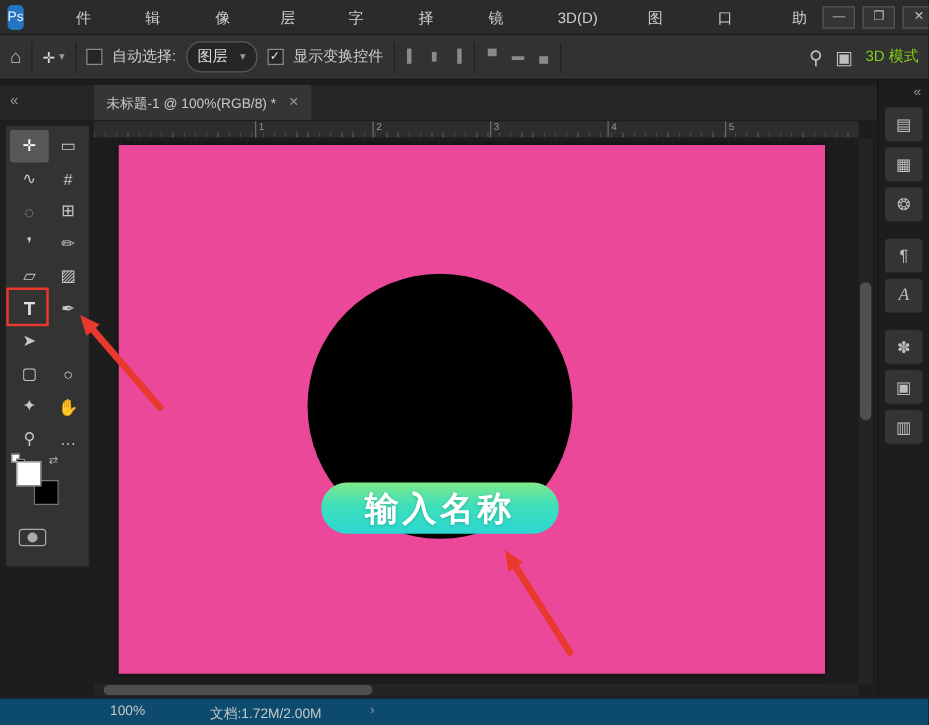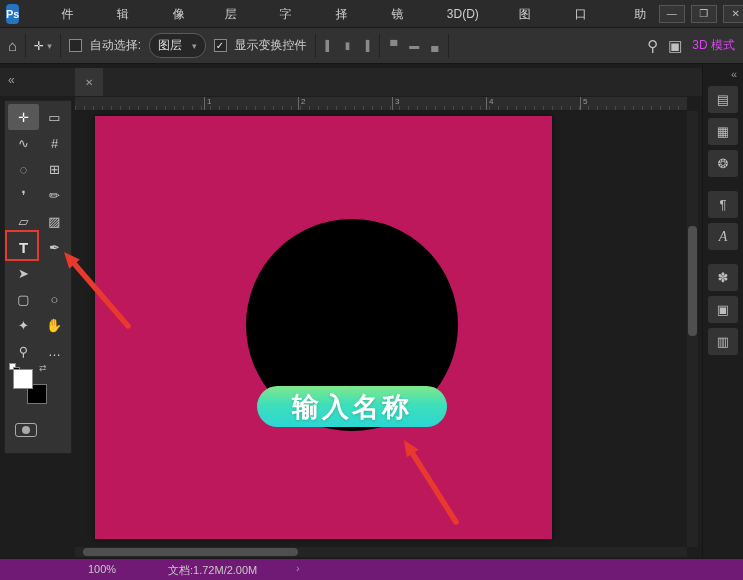--- a/index.html
+++ b/index.html
@@ -10,21 +10,21 @@
     color:#cccccc; user-select:none;
   }
   
   .menubar {
     position:absolute; left:0; top:0; width:743px; height:28px;
     background:#2b2b2b; border-bottom:1px solid #1a1a1a;
     display:flex; align-items:center; padding-left:6px;
   }
   .ps-logo {
     width:24px; height:20px; background:#2474c2; color:#eaf6ff;
-    border-radius:4px; font-size:11px; font-weight:bold;
+    border-radius:4px; font-size:11px; font-weight:normal;
     display:flex; align-items:center; justify-content:center; margin-right:10px;
   }
   .menu-item { font-size:12px; color:#cfcfcf; padding:0 8px; line-height:28px; cursor:default;margin-left:24px; }
   .win-controls { margin-left:auto; display:flex; gap:6px; margin-right:6px; }
   .win-btn {
     width:26px; height:18px; background:#353535; border:1px solid #555;
     color:#bbb; font-size:10px; display:flex; align-items:center; justify-content:center;
   }
   
   .optionsbar {
@@ -40,21 +40,21 @@
   .checkbox {
     width:13px; height:13px; border:1px solid #8a8a8a; background:#262626;
     display:flex; align-items:center; justify-content:center; font-size:10px; color:#e8e8e8;
   }
   .dropdown {
     border:1px solid #5a5a5a; background:#262626; border-radius:12px;
     padding:3px 8px; display:flex; align-items:center; gap:10px; color:#ddd;
   }
   .align-icon { color:#8a8a8a; font-size:10px; padding:0 2px; }
   .right-ops { margin-left:auto; display:flex; align-items:center; gap:10px; white-space:nowrap; }
-  .dim { color:#d946ef; }
+  .dim { color:#84cc16; }
   
   .tabbar { position:absolute; left:0; top:68px; width:702px; height:28px; background:#252525; }
   .collapse-left { position:absolute; left:8px; top:5px; color:#9a9a9a; font-size:12px; }
   .doc-tab {
     position:absolute; left:75px; top:0; height:28px; padding:0 10px;
     background:#353535; display:flex; align-items:center; gap:10px;
     font-size:11px; color:#c8c8c8;
   }
   .tab-close { color:#999; font-size:10px; }
   
@@ -83,22 +83,22 @@
     position:absolute; left:75px; top:97px; width:612px; height:14px;
     background:#2d2d2d; border-bottom:1px solid #1a1a1a;
     background-image:repeating-linear-gradient(to right,#4a4a4a 0 1px,transparent 1px 9px);
     background-size:100% 4px; background-position:0 100%; background-repeat:no-repeat;
   }
   .ruler-num {
     position:absolute; top:0; height:100%; border-left:1px solid #6a6a6a;
     padding-left:2px; font-size:8px; color:#999;
   }
   .canvas {
-    position:absolute; left:95px; top:116px; width:457px; height:423px;
-    background:#be185d; box-shadow:0 0 6px rgba(0,0,0,.55);padding-left:40px;
+    position:absolute; left:95px; top:116px; width:565px; height:423px;
+    background:#ec4899; box-shadow:0 0 6px rgba(0,0,0,.55);padding-left:40px;
   }
   .circle {
     position:absolute; left:151px; top:103px; width:212px; height:212px;
     border-radius:50%; background:#000000;
   }
   .name-button {
     position:absolute; left:162px; top:270px; width:190px; height:41px;
     border-radius:21px; background:linear-gradient(180deg,#7fe98a 0%,#3edfba 45%,#2bd7d3 100%);
     display:flex; align-items:center; justify-content:center;
     color:#ffffff; font-size:27px; font-weight:bold; letter-spacing:3px;
@@ -116,21 +116,21 @@
   .collapse-right { display:block; text-align:right; padding-right:6px; color:#9a9a9a; font-size:11px; margin-bottom:6px; }
   .panel-icon {
     width:30px; height:27px; margin:0 auto 5px auto; background:#343434; border-radius:3px;
     display:flex; align-items:center; justify-content:center; font-size:13px; color:#bdbdbd; cursor:pointer;
   }
   .group-gap { margin-top:14px; }
   .serif-a { font-family:"Liberation Serif","DejaVu Serif",serif; font-style:italic; font-size:14px; }
   
   .statusbar {
     position:absolute; left:0; top:558px; width:743px; height:22px;
-    background:#701a75; border-top:1px solid #1a1a1a; font-size:11px; color:#c8c8c8;
+    background:#0c4a6e; border-top:1px solid #1a1a1a; font-size:11px; color:#c8c8c8;
   }
   .status-zoom { position:absolute; left:88px; top:4px; }
   .status-doc { position:absolute; left:168px; top:4px;text-align:right; }
   .status-chevron { position:absolute; left:296px; top:3px; color:#999; }
   
   .overlay { position:absolute; left:0; top:0; z-index:60; pointer-events:none; }
 </style>
 </head>
 <body>
 
@@ -184,20 +184,21 @@
     <div class="right-ops">
       <span class="opt-icon">⚲</span>
       <span class="opt-icon">▣</span>
       <span class="dim">3D 模式</span>
     </div>
   </div>
 
   <div class="tabbar">
     <span class="collapse-left">«</span>
     <div class="doc-tab">
+      <span>未标题-1 @ 100%(RGB/8) *</span>
       <span class="tab-close">✕</span>
     </div>
   </div>
 
   <div class="tools-panel">
     <div class="tool-grid">
       <div class="tool selected">✛</div>
       <div class="tool">▭</div>
       <div class="tool">∿</div>
       <div class="tool">#</div>

